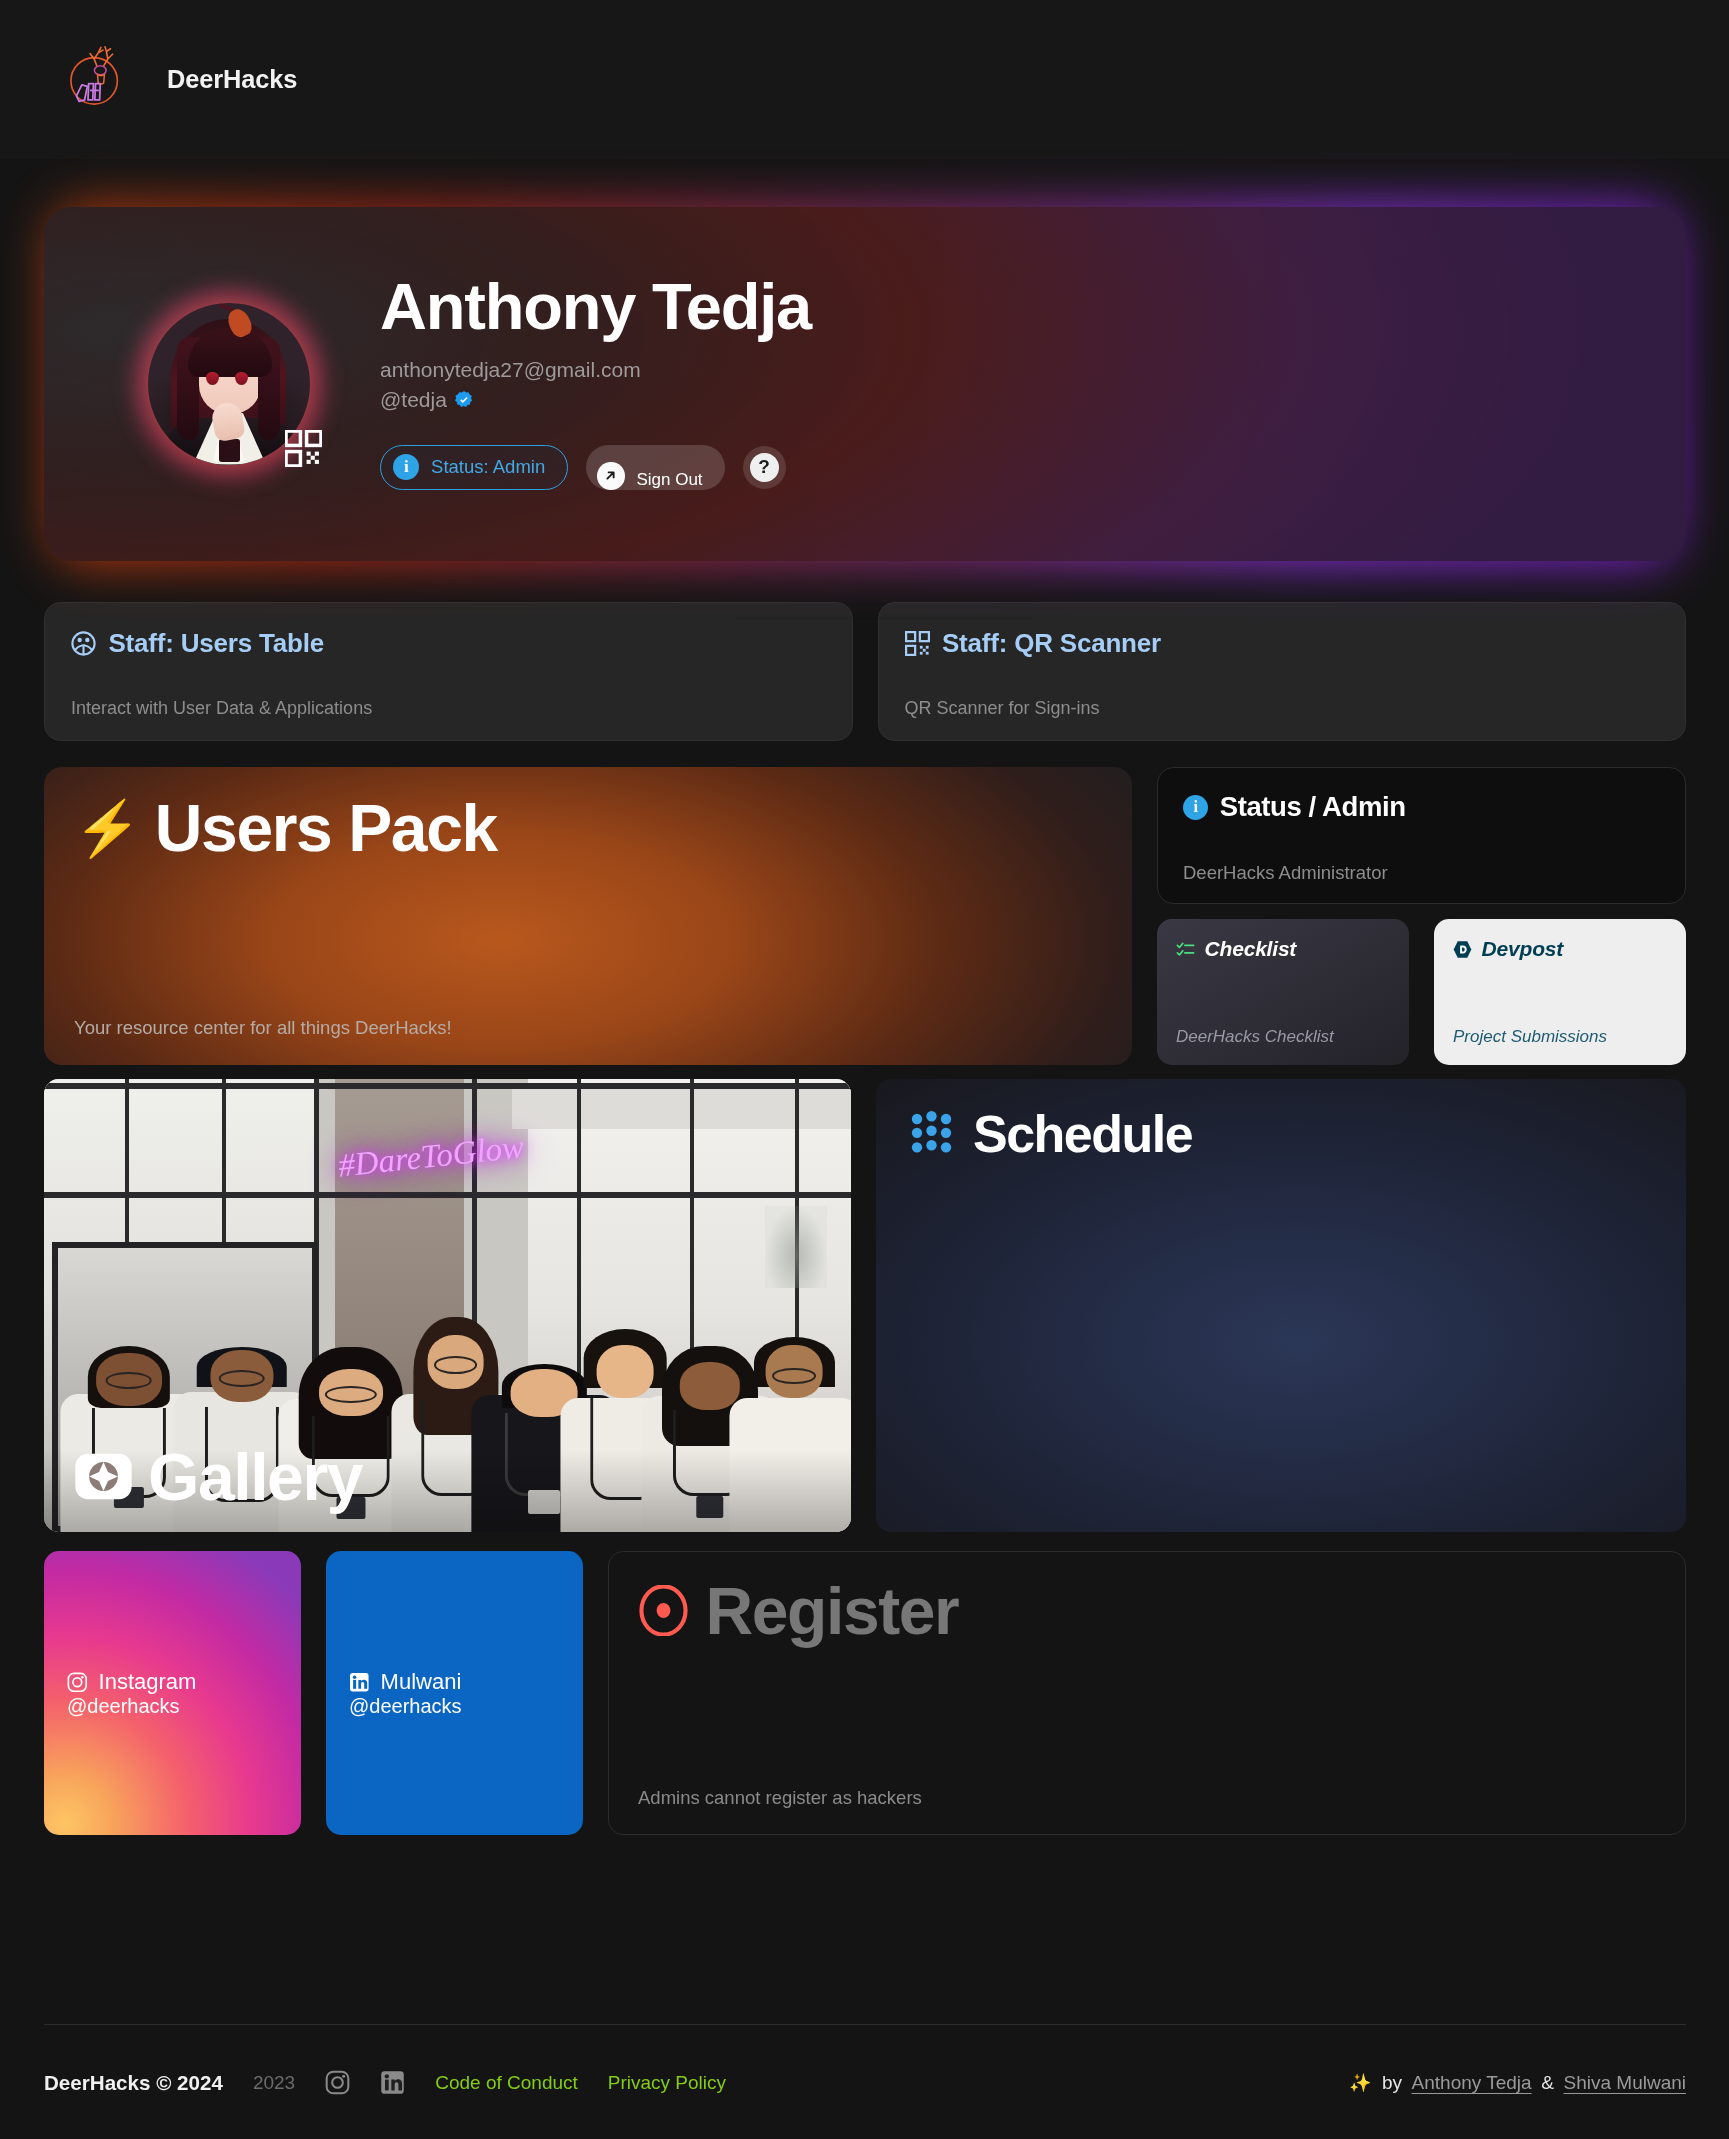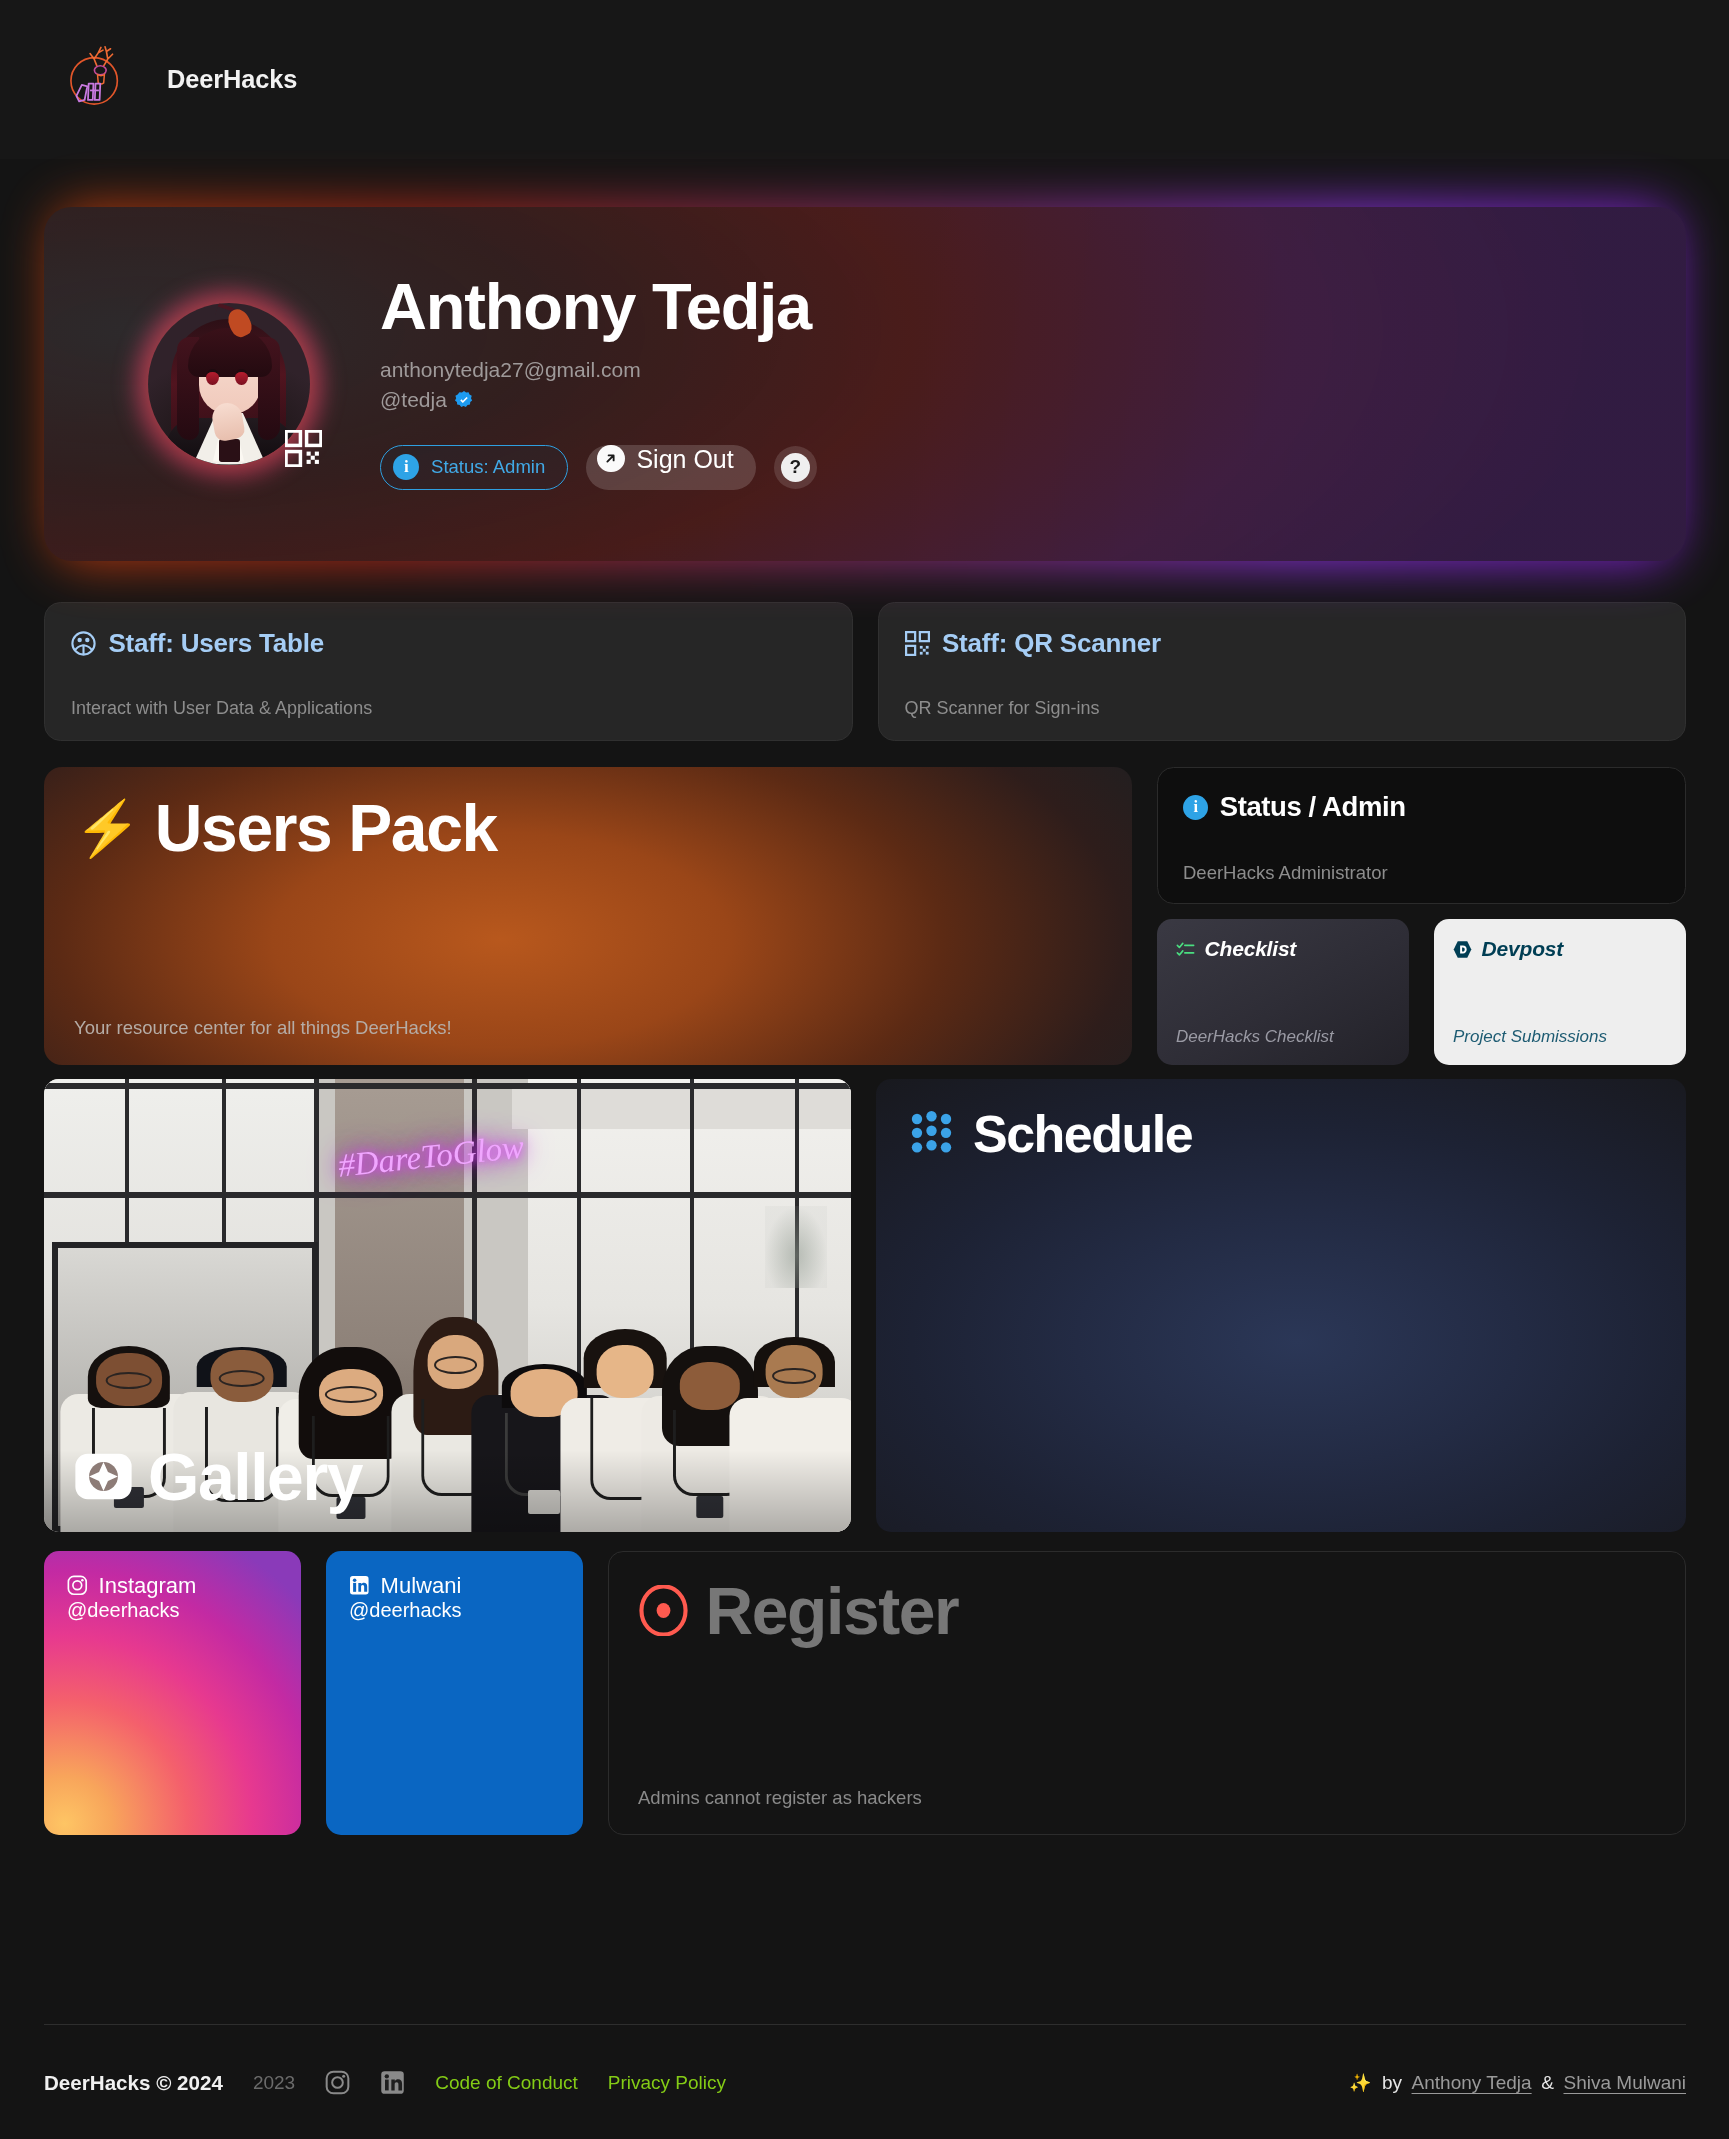--- a/index.html
+++ b/index.html
@@ -227,27 +227,27 @@
     font-weight: 400;
   }
   .icon-info-circ {
     width: 26px; height: 26px; border-radius: 50%;
     background: #2ea3e6;
     color: #fff;
     display: flex; align-items: center; justify-content: center;
     font-size: 17px; font-weight: 700; font-family: "Liberation Serif", serif;
   }
   .btn-signout {
-    display: flex; align-items: flex-start; gap: 11.7px;
+    display: flex; align-items: flex-end; gap: 11.7px;
     height: 45px;
     padding: 0 22px 0 11px;
     border-radius: 23px;
     background: rgba(255,255,255,0.16);
     color: #fff;
-    font-size: 25px;
+    font-size: 17px;
   }
   .icon-arrow-circ {
     width: 27.5px; height: 27.5px; border-radius: 50%;
     background: #fafafa;
     display: flex; align-items: center; justify-content: center;
   }
   .icon-arrow-circ svg { width: 15px; height: 15px; }
   .btn-help {
     width: 43px; height: 43px;
     border-radius: 50%;
@@ -454,21 +454,21 @@
     display: flex;
     gap: 25px;
     margin-top: 19px;
     height: 284px;
   }
   .social-card {
     width: 257px;
     flex: 0 0 257px;
     border-radius: 15px;
     padding: 22px 23px 20.6px 23px;
-    display: flex; flex-direction: column; justify-content: flex-start;
+    display: flex; flex-direction: column; justify-content: center;
   }
   .ig-card {
     background:
       radial-gradient(circle at 8% 96%, #fec564 0%, #f8a55b 13%, #f4606c 34%, #e7398f 52%, #c32aa3 70%, #8a3ab9 90%);
   }
   .li-card { background: #0a66c2; }
   .social-title {
     display: flex; align-items: center; gap: 11px;
     font-size: 22px; font-weight: 500; color: #fff;
   }

